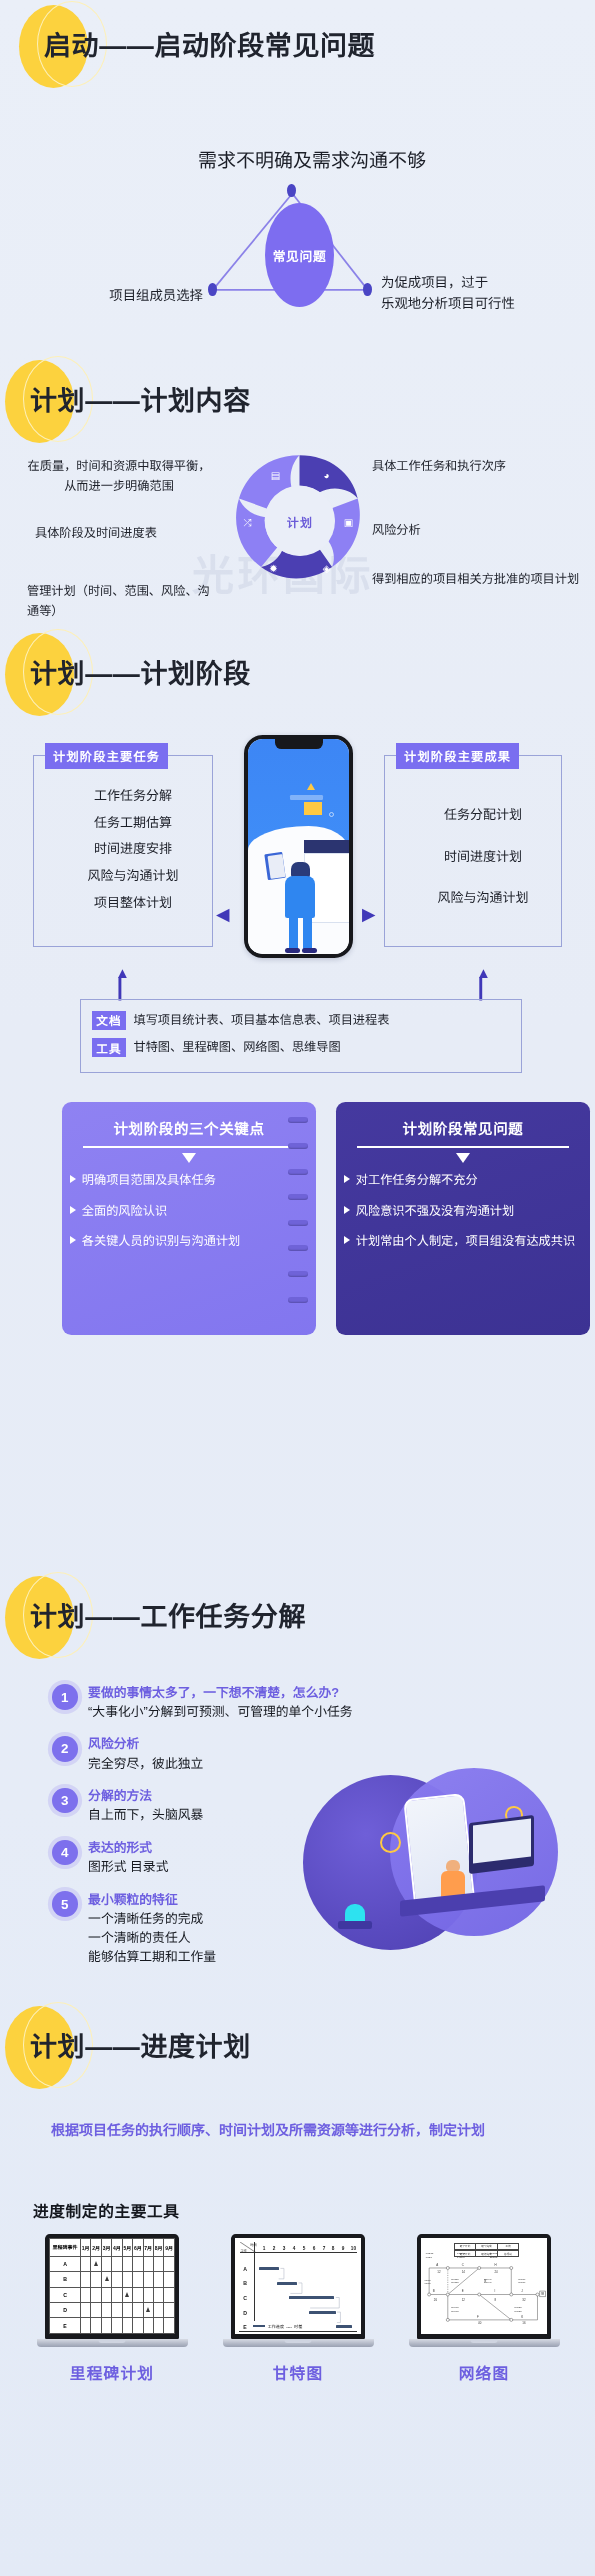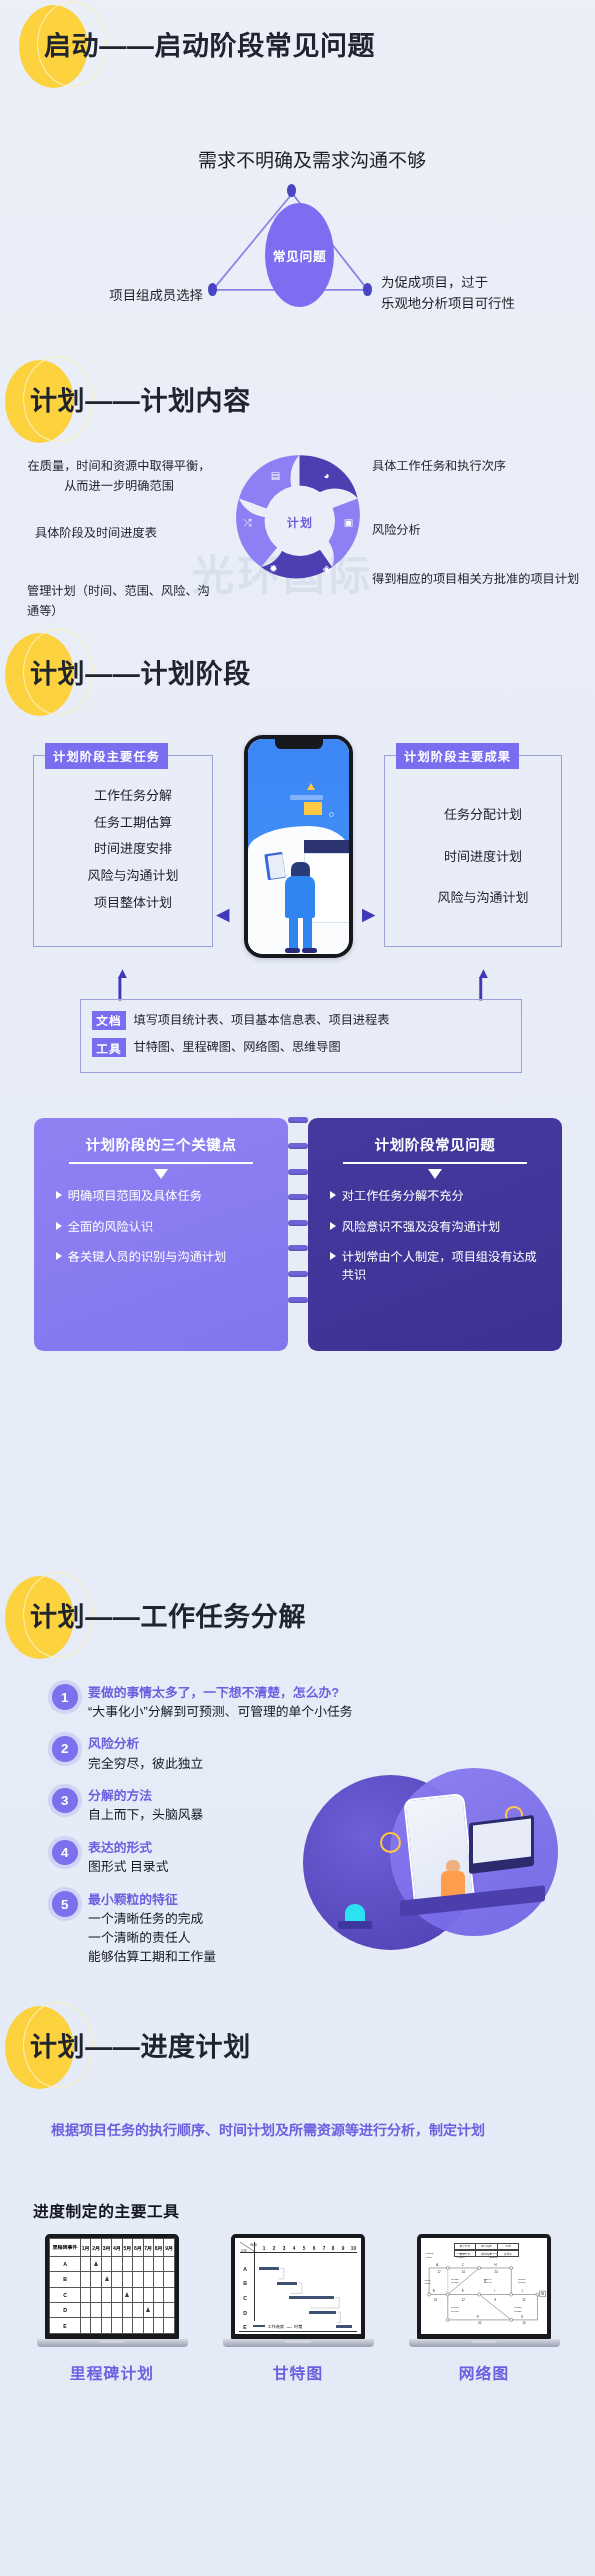--- a/index.html
+++ b/index.html
@@ -153,21 +153,21 @@
   #s3 .dt-row { position: absolute; display: flex; align-items: flex-start; gap: 7px; }
   #s3 .dt-tag {
     background: #7a6ef0; color: #fff; font-size: 11.6px; font-weight: 700;
     padding: 1.7px 4.7px; letter-spacing: 1.2px; white-space: nowrap;
   }
   #s3 .dt-txt { font-size: 12.2px; color: #1c1f28; line-height: 1.35; padding-top:1.2px; }
   #s3 .up-arrow { position: absolute; font-size: 15px; color: #4038b8; }
 
   
   #s3 .note-wrap { position: absolute; left: 34px; top: 474px; width: 528px; height: 233px; }
-  #s3 .note-card { position: absolute; top: 16px; width: 254px; height: 233px; border-radius: 9.3px; padding: 15px 22px; }
+  #s3 .note-card { position: absolute; top: 0; width: 254px; height: 233px; border-radius: 9.3px; padding: 15px 8px; margin-left: 28px; }
   #s3 .note-left  { left: 0;    background: linear-gradient(160deg,#8f82f2 0%,#8276ef 100%); }
   #s3 .note-right { left: 274px;background: linear-gradient(160deg,#45399f 0%,#3c3293 100%); }
   #s3 .note-title { color:#fff; font-size:14.5px; font-weight:700; text-align:center; letter-spacing:0.6px;}
   #s3 .note-rule  { height:1.7px; background:#fff; margin:8.1px 12.8px 0 12.8px; }
   #s3 .note-caret { width:0;height:0;margin:5.2px auto 0 auto;
      border-left:7.6px solid transparent;border-right:7.6px solid transparent;border-top:10px solid #fff;}
   #s3 .note-items { margin-top:9.3px; }
   #s3 .note-item { display:flex; gap:5.8px; color:#fff; font-size:12.2px; line-height:1.45; margin-bottom:12.8px; }
   #s3 .note-item .tri { flex:0 0 auto; margin-top:2.9px; width:0;height:0;
      border-top:4.7px solid transparent;border-bottom:4.7px solid transparent;border-left:6.4px solid #fff;}

